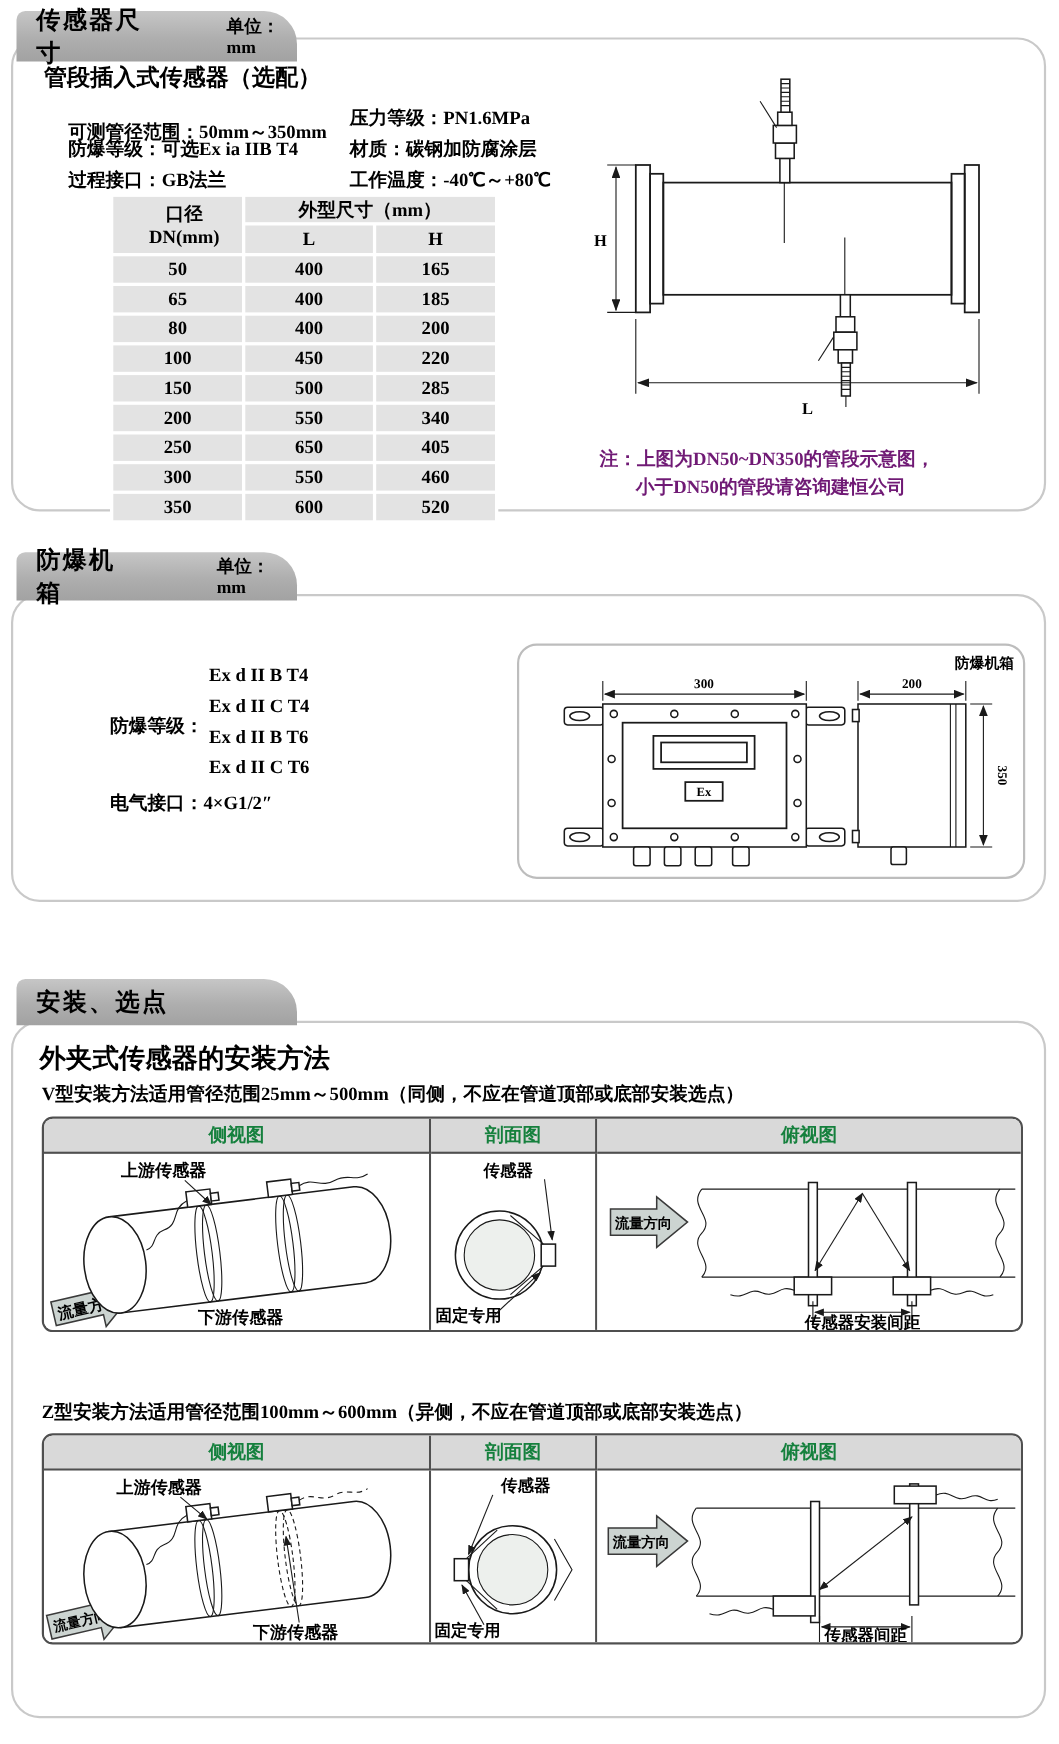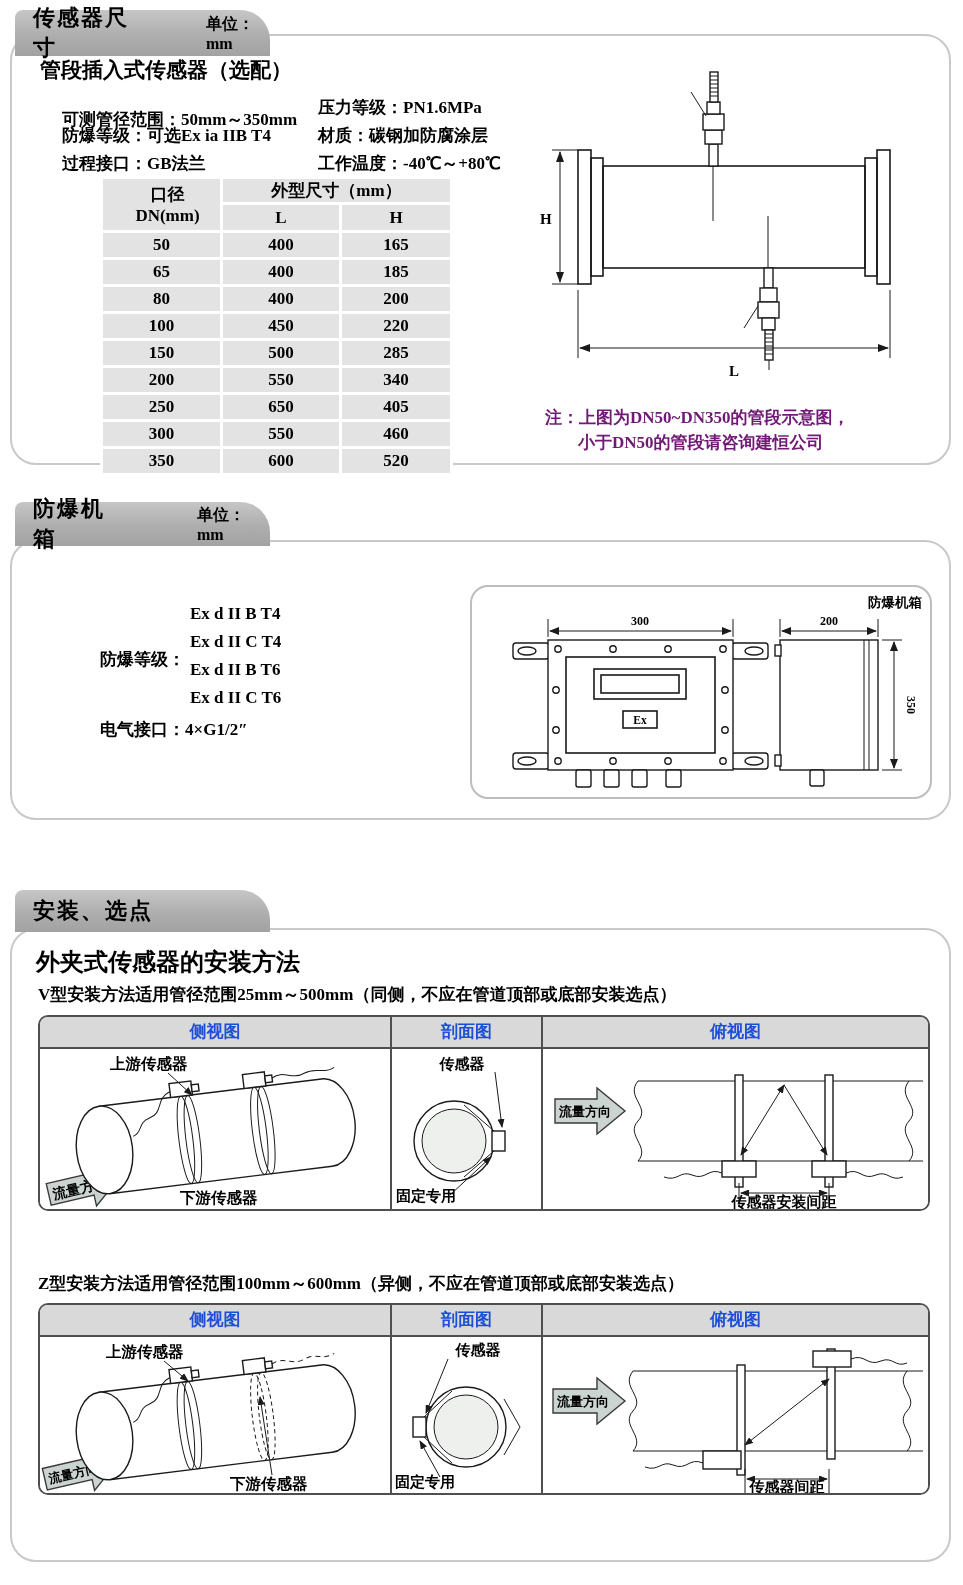--- a/index.html
+++ b/index.html
@@ -23,21 +23,21 @@
   .dims td,.dims th{background:#e3e3e3;text-align:center;vertical-align:middle;padding:0;
         font-weight:bold;font-size:17px;color:#000;}
   .dims .c1{width:105px;padding-left:12px;} .dims .c2{width:116px;} .dims .c3{width:108px;}
   .dims .hr1{height:23px;} .dims .hr2{height:25px;} .dims .dr{height:24px;}
   
   .dtab{position:absolute;left:38px;width:892px;box-sizing:border-box;border:2px solid #4f4f4f;
         border-radius:10px;overflow:hidden;background:#fff;}
   .drow{display:grid;grid-template-columns:352px 151px 385px;}
   .dhd{background:#d9d9d9;border-bottom:2px solid #4f4f4f;border-right:2px solid #4f4f4f;
        text-align:center;font-family:"Liberation Sans",sans-serif;font-weight:bold;font-size:17px;
-       line-height:30px;height:30px;color:#1d4ed8;}
+       line-height:30px;height:30px;color:#15803d;}
   .dhd:last-child{border-right:none;}
   .dcell{border-right:2px solid #4f4f4f;background:#fff;}
   .dcell:last-child{border-right:none;}
   
   svg{display:block;}
   .ln{stroke:#1a1a1a;fill:none;stroke-width:1.6;}
   .lnt{stroke:#1a1a1a;fill:none;stroke-width:1;}
   .lnw{stroke:#1a1a1a;fill:#fff;stroke-width:1.4;}
   .slab{font-family:"Liberation Serif",serif;font-weight:bold;fill:#000;}
   .flow{fill:#ccd4d1;stroke:#3a3a3a;stroke-width:1.4;}

